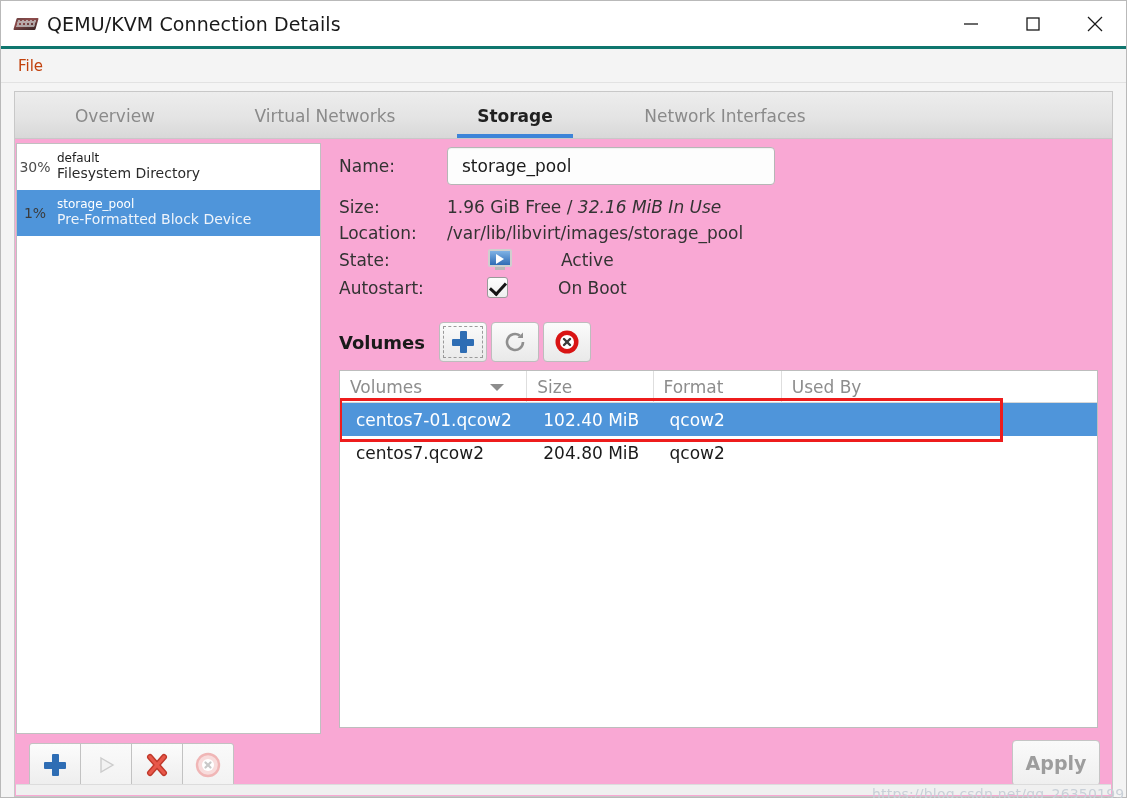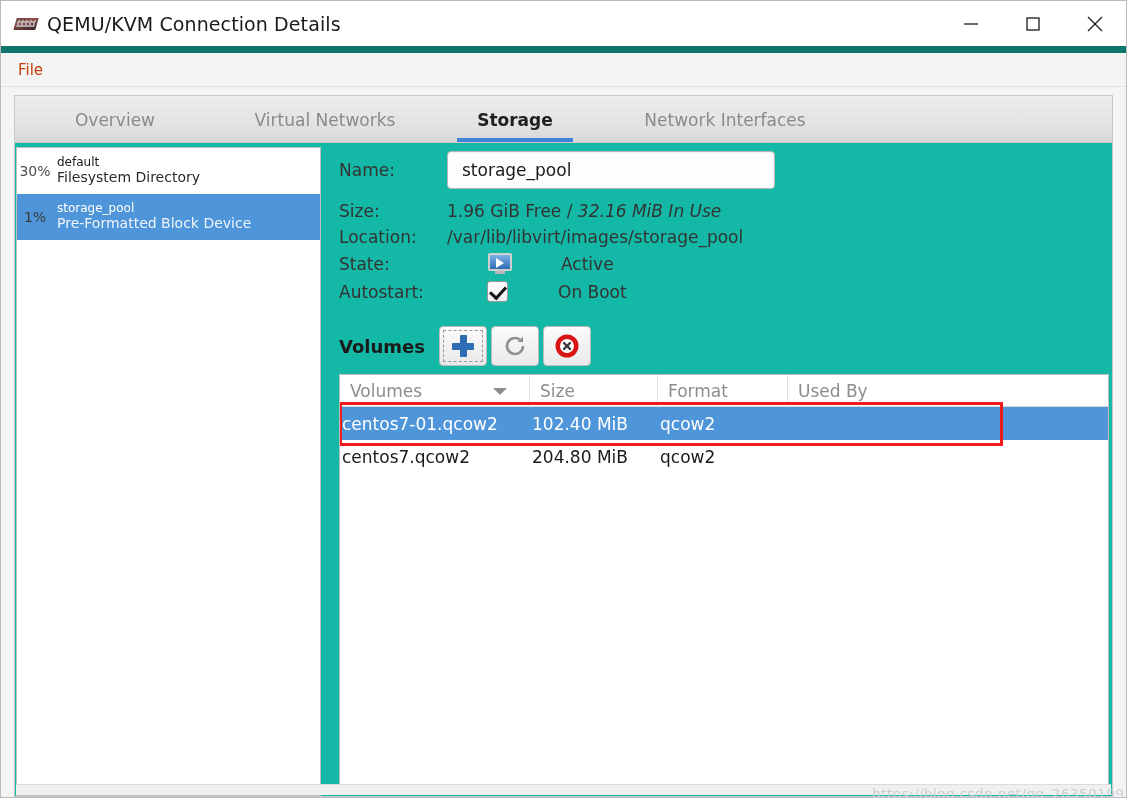--- a/index.html
+++ b/index.html
@@ -18,21 +18,21 @@
     border: 1px solid #b9b9b9;
     box-sizing: border-box;
     display: flex; flex-direction: column;
   }
 
   
   .titlebar {
     height: 45px; flex: 0 0 45px;
     background: #ffffff;
     display: flex; align-items: center;
-    border-bottom: 7px solid #0f766e;
+    border-bottom: 3px solid #0f766e;
     position: relative;
   }
   .title-icon {
     width: 22px; height: 16px; margin-left: 14px; margin-right: 10px;
     position: relative; flex: 0 0 auto;
   }
   .title-icon .kb {
     position: absolute; left: 0; top: 2px;
     width: 22px; height: 12px;
     background: linear-gradient(160deg,#6d4343 0%, #8f4b4b 35%, #5b3636 70%, #3a2525 100%);
@@ -101,25 +101,25 @@
   .tab.active:after {
     content: ""; position: absolute;
     left: 22px; right: 22px; bottom: 0; height: 4px;
     background: #3d84d8;
   }
 
   
   .content {
     flex: 1 1 auto;
     margin: 0 13px 0 13px;
-    background: #14b8a6;
+    background: #f9a8d4;
     border: 1px solid #c8c8c8;
     border-top: 1px solid #c8c8c8;
     box-sizing: border-box;
-    display: flex; flex-direction: row;
+    display: flex; flex-direction: column;
     position: relative;
   }
   .upper {
     flex: 1 1 auto;
     display: flex;
     padding: 4px 0 0 0;
     min-height: 0;
   }
 
   
@@ -287,21 +287,21 @@
     border-left: 7px solid transparent;
     border-right: 7px solid transparent;
     border-top: 7px solid #8d8d8d;
   }
   .vtr {
     display: flex; align-items: center;
     height: 33px;
     font-size: 17px; color: #1a1a1a;
   }
   .vtr.selected { background: #4f95da; color: #ffffff; }
-  .vtr .cell { padding-left: 2px; box-sizing: border-box; }
+  .vtr .cell { padding-left: 16px; box-sizing: border-box; }
   .vtr .cell.c0 { width: 190px; }
   .vtr .cell.c1 { width: 128px; }
   .vtr .cell.c2 { width: 130px; }
   .vtr .cell.c3 { width: 320px; }
 
   .annot-box {
     position: absolute;
     border: 3px solid #ee1c1c;
     pointer-events: none;
     box-sizing: border-box;

